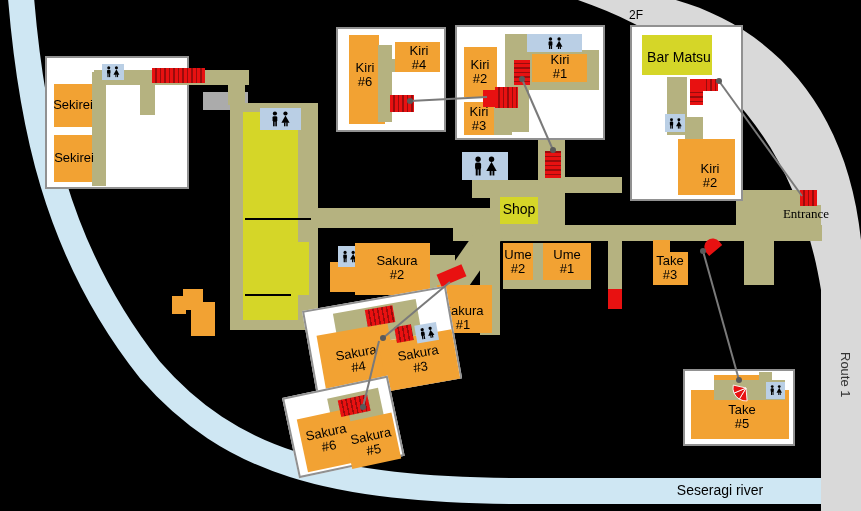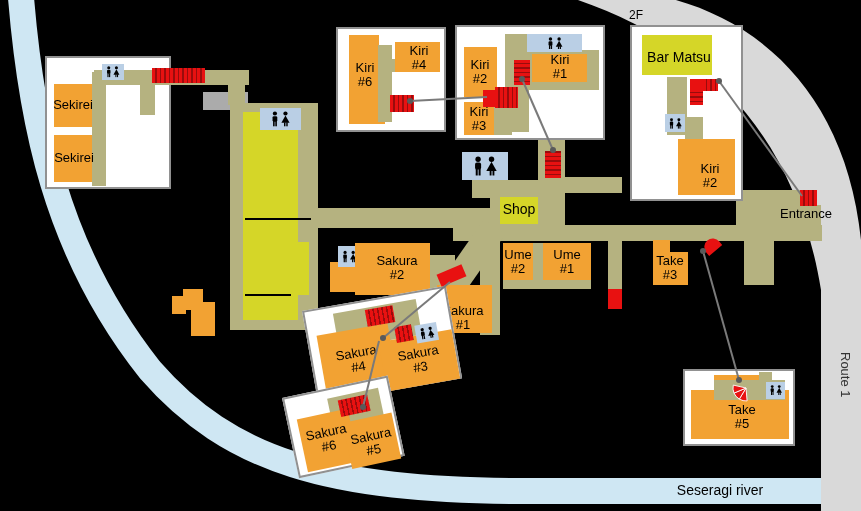--- a/index.html
+++ b/index.html
@@ -32,21 +32,21 @@
 
   <svg class="bgsvg" width="861" height="511">
     <path d="M 20,-15 C 30,120 55,250 150,370 C 230,462 330,490 520,491 L 828,491" fill="none" stroke="#CFE7F3" stroke-width="26"></path>
     <path d="M 572,-2 C 700,40 795,130 821,290 L 821,515 L 861,515 L 861,240 C 846,95 760,18 660,-4 Z" fill="#D9D9D9"></path>
   </svg>
 
   <div class="a lbl" style="left:636px;top:15px;font-size:12px;">2F</div>
   <div class="a vert" style="left:845px;top:352px;">Route 1</div>
   <div class="a lbl big" style="left:720px;top:491px;">Seseragi river</div>
 
-  <div class="a box" style="left:45px;top:56px;width:126px;height:133px;">
+  <div class="a box" style="left:45px;top:56px;width:144px;height:133px;">
     <div class="a kh" style="left:45px;top:14px;width:14px;height:114px;"></div>
     <div class="a kh" style="left:47px;top:12px;width:155px;height:15px;"></div>
     <div class="a kh" style="left:93px;top:21px;width:15px;height:36px;"></div>
     <div class="a wcb" style="left:55px;top:6px;width:22px;height:16px;">
         <svg viewBox="0 0 20 12" preserveAspectRatio="xMidYMid meet">
           <g fill="#000">
             <circle cx="6" cy="1.9" r="1.6"></circle>
             <rect x="4.2" y="3.9" width="3.6" height="4.2" rx="1.1"></rect>
             <rect x="4.6" y="7.6" width="1.2" height="4"></rect>
             <rect x="6.3" y="7.6" width="1.2" height="4"></rect>
@@ -134,21 +134,21 @@
   <div class="a or" style="left:653px;top:240px;width:17px;height:13px;"></div>
   <div class="a or" style="left:653px;top:252px;width:35px;height:33px;"></div>
   <div class="a lbl" style="left:670px;top:268px;">
     <span>Take</span>
       <span>#3</span>
     </div>
 
   <div class="a kh" style="left:736px;top:190px;width:64px;height:51px;"></div>
   <div class="a kh" style="left:773px;top:205px;width:48px;height:35px;"></div>
   <div class="a kh" style="left:744px;top:240px;width:30px;height:45px;"></div>
-  <div class="a lbl" style="left:806px;top:214px;">Entrance</div>
+  <div class="a lbl" style="left:806px;top:214px;font-family:Liberation Serif, serif;">Entrance</div>
 
   <div class="a or" style="left:330px;top:262px;width:26px;height:30px;"></div>
   <div class="a wcb" style="left:338px;top:246px;width:22px;height:21px;">
       <svg viewBox="0 0 20 12" preserveAspectRatio="xMidYMid meet">
         <g fill="#000">
           <circle cx="6" cy="1.9" r="1.6"></circle>
           <rect x="4.2" y="3.9" width="3.6" height="4.2" rx="1.1"></rect>
           <rect x="4.6" y="7.6" width="1.2" height="4"></rect>
           <rect x="6.3" y="7.6" width="1.2" height="4"></rect>
           <circle cx="14" cy="1.9" r="1.6"></circle>

